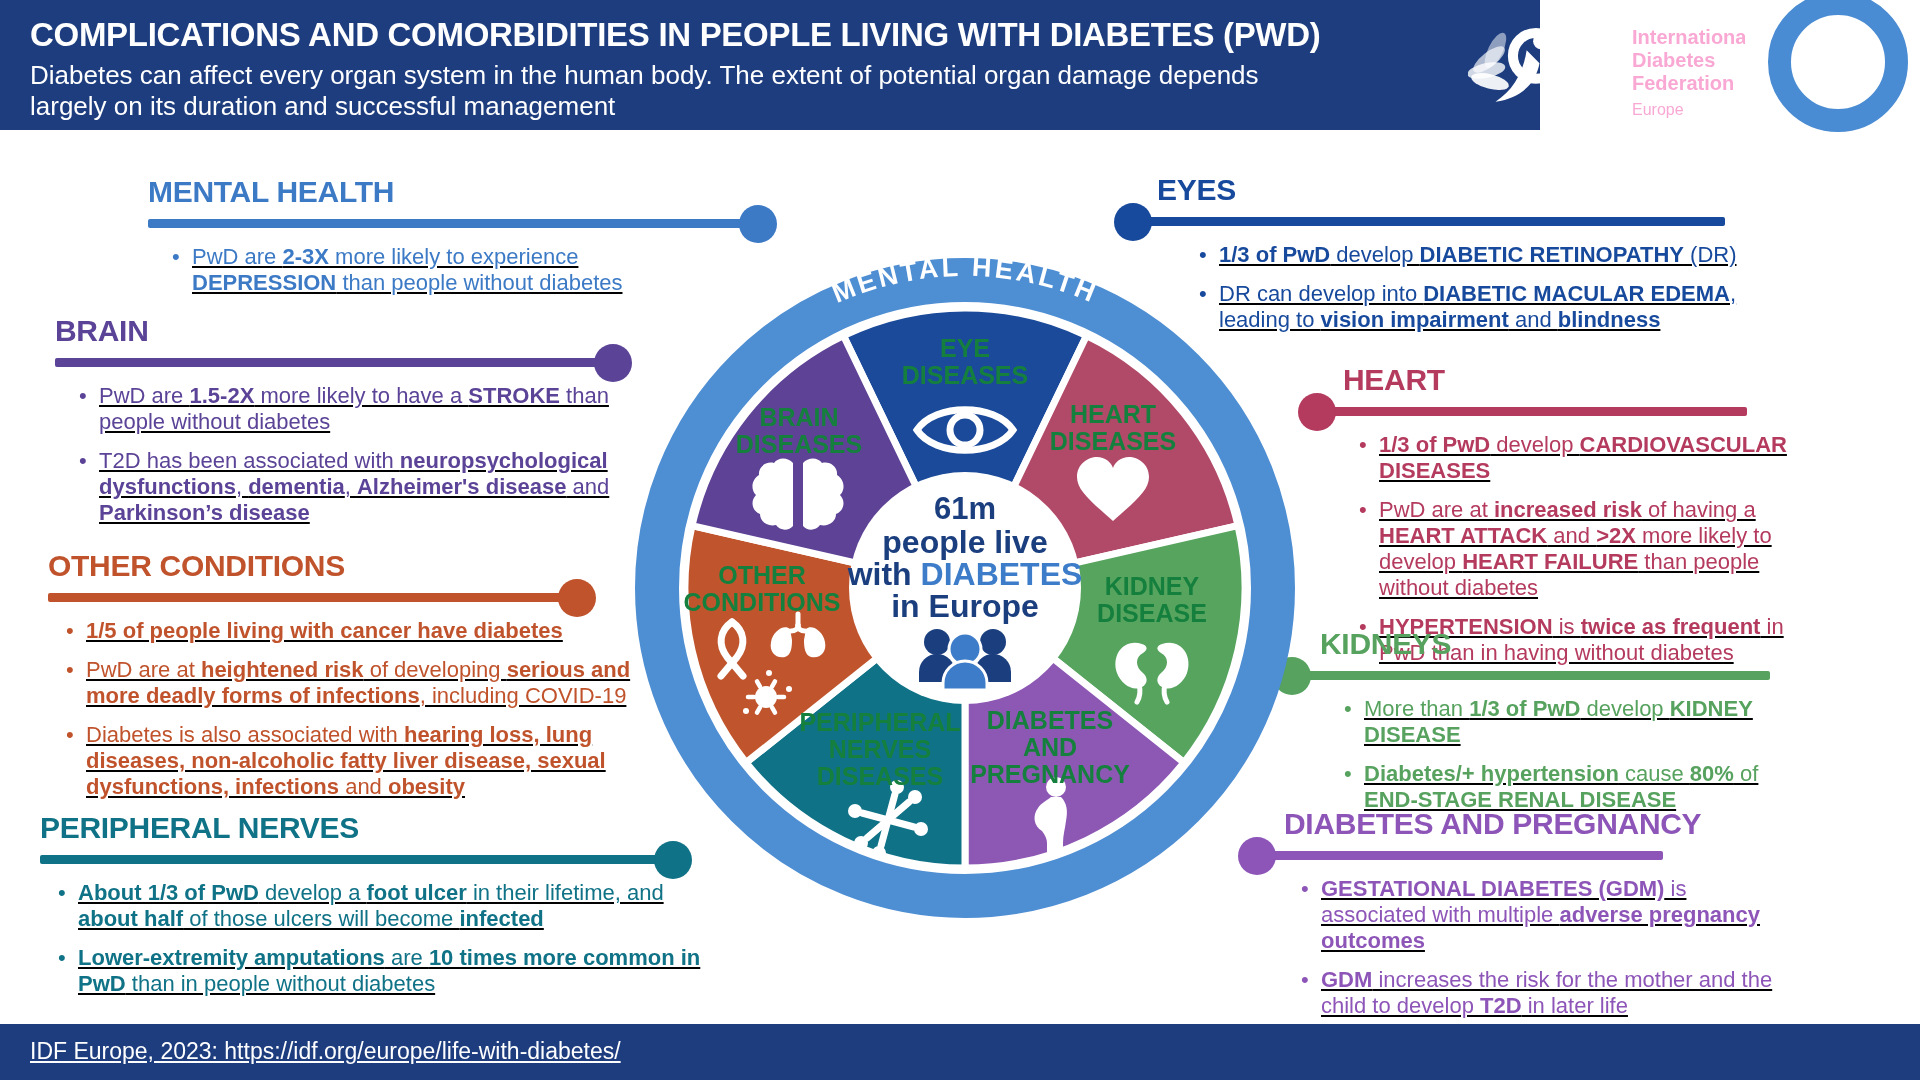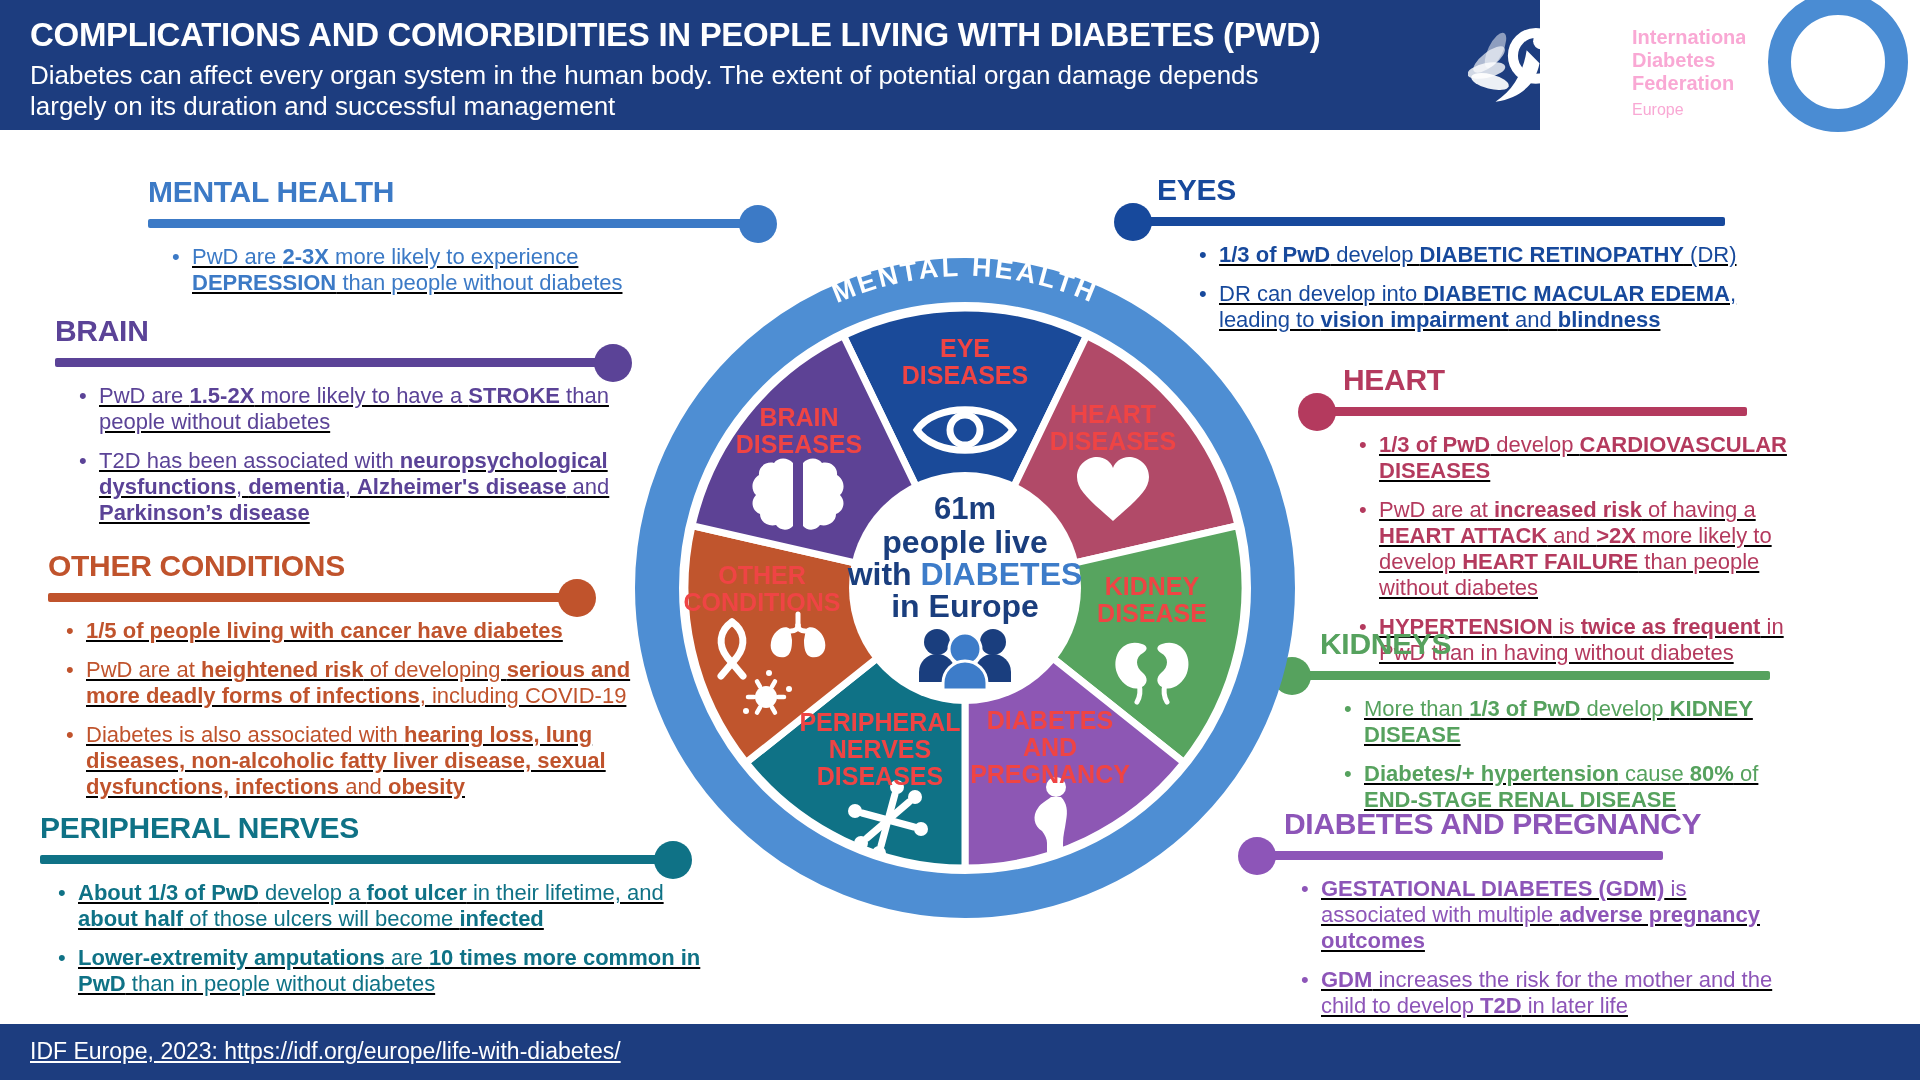--- a/index.html
+++ b/index.html
@@ -65,21 +65,21 @@
   #s-eyes    { left:1133px; top:174px; } #s-eyes    .rule { width:592px; } #s-eyes    h2 { padding-left:24px; } #s-eyes    ul { margin-left:62px; width:560px; }
   #s-heart   { left:1317px; top:364px; } #s-heart   .rule { width:430px; } #s-heart   h2 { padding-left:26px; } #s-heart   ul { margin-left:38px; width:480px; }
   #s-kidneys { left:1292px; top:628px; } #s-kidneys .rule { width:478px; } #s-kidneys h2 { padding-left:28px; } #s-kidneys ul { margin-left:48px; width:465px; }
   #s-preg    { left:1257px; top:808px; } #s-preg    .rule { width:406px; } #s-preg    h2 { padding-left:27px; } #s-preg    ul { margin-left:40px; width:480px; }
   
   .wheel { position:absolute; left:635px; top:258px; width:660px; height:660px; z-index:1; }
   .arc-label { fill:#fff; font-size:27px; font-weight:bold; letter-spacing:3px; }
   .wedge { stroke:#fff; stroke-width:7; stroke-linejoin:round; }
   .wlabel {
     position:absolute; z-index:2; transform:translate(-50%,-50%);
-    color:#ef4444; font-size:25px; font-weight:bold; line-height:27px;
+    color:#15803d; font-size:25px; font-weight:bold; line-height:27px;
     text-align:center; white-space:pre-line;
   }
   .w0{left:965px; top:362px;} .w1{left:1113px;top:428px;} .w2{left:1152px;top:600px;}
   .w3{left:1050px;top:747px;} .w4{left:880px; top:749px;} .w5{left:762px; top:589px;}
   .w6{left:799px; top:431px;}
   .center-text {
     position:absolute; left:845px; top:492px; width:240px; z-index:2;
     text-align:center; color:var(--center-navy,#1a3e7e); font-weight:bold;
   }
   .center-text .c61 { font-size:31px; line-height:34px; }

